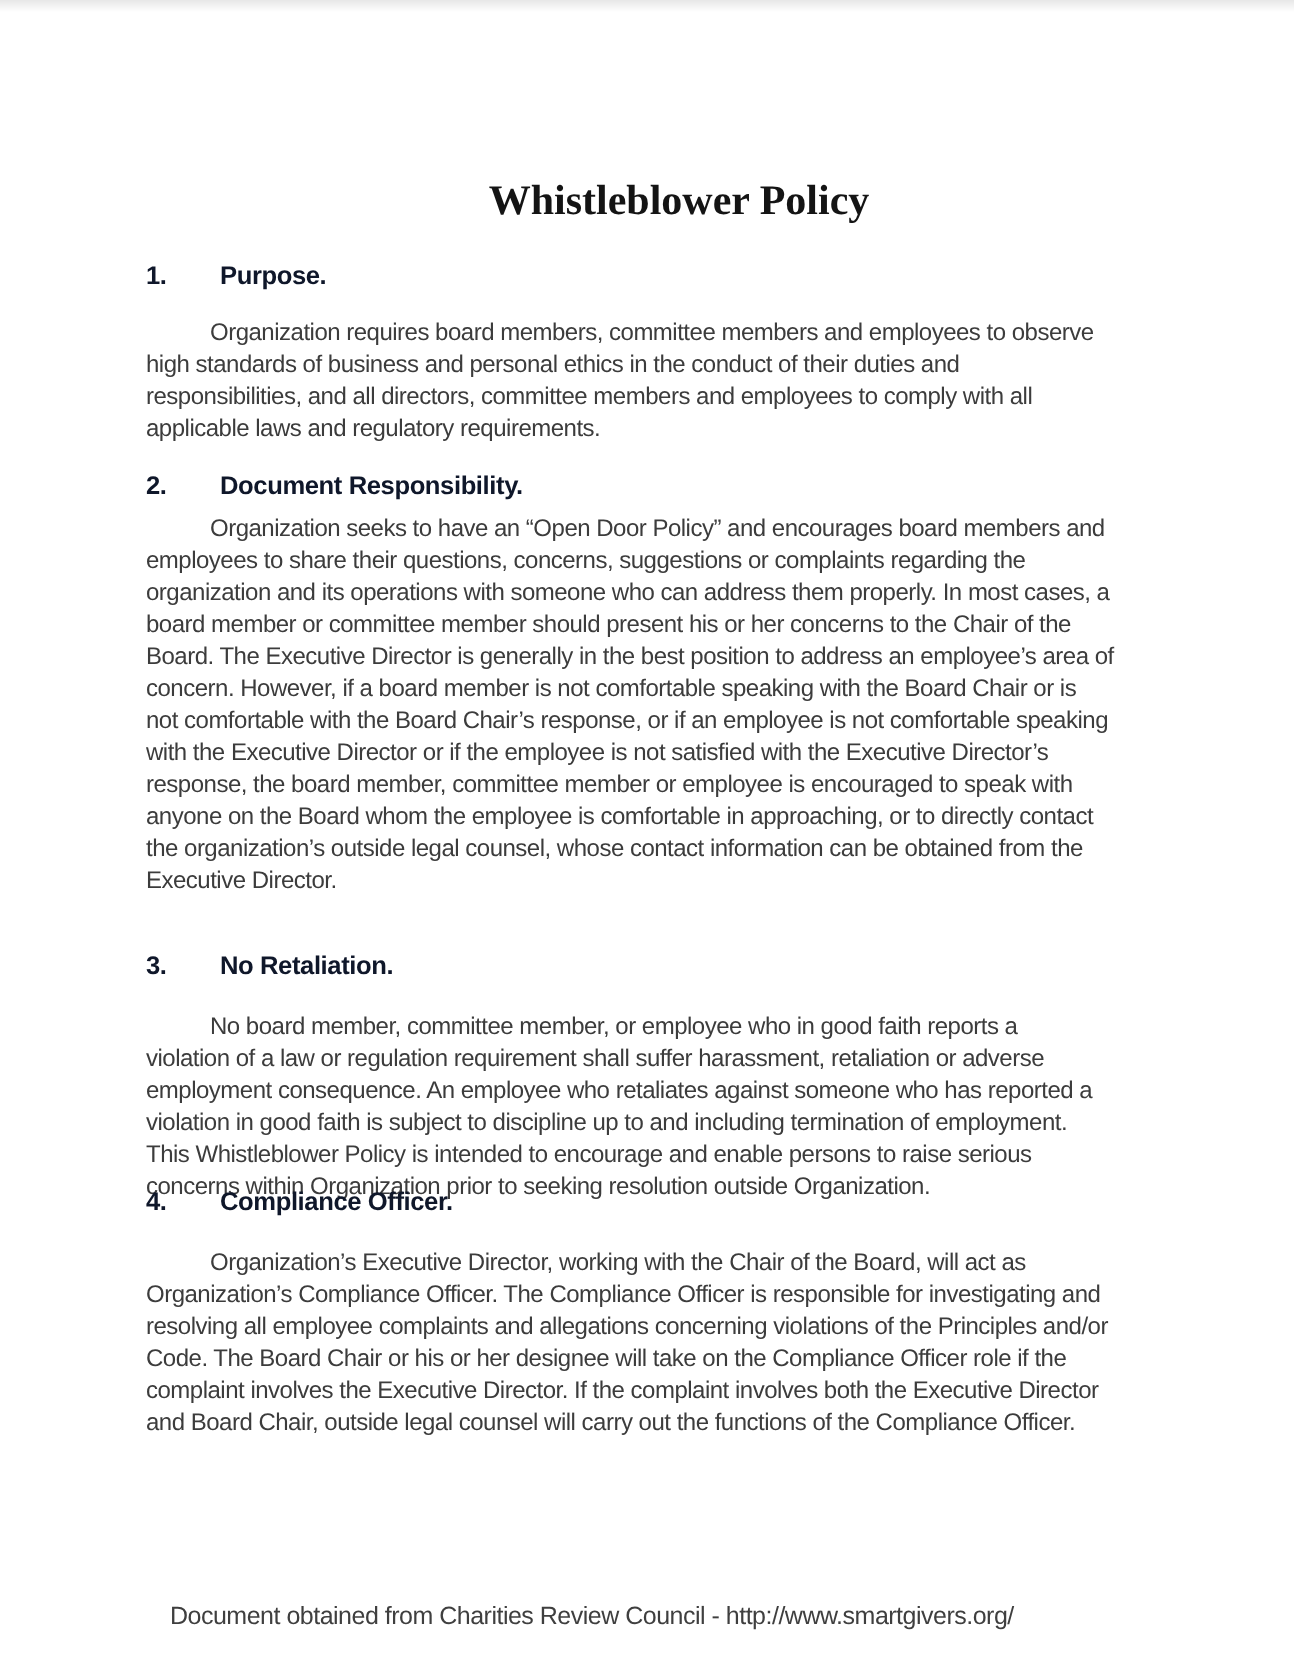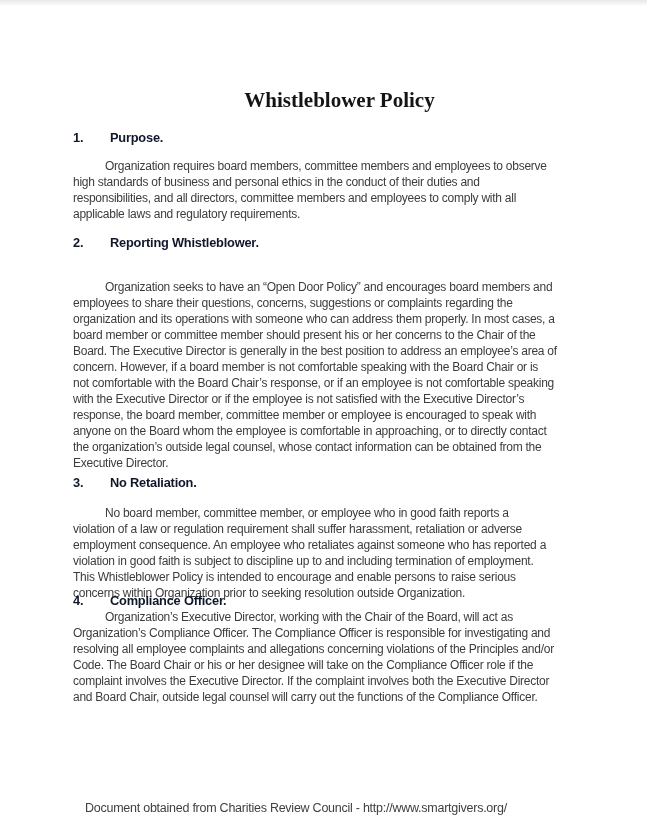--- a/index.html
+++ b/index.html
@@ -72,23 +72,23 @@
       <span class="sec-num">1.</span><span class="sec-title">Purpose.</span>
     </h2>
     <p class="sec-body" style="margin-top:11.5px">Organization requires board members, committee members and employees to observe
 high standards of business and personal ethics in the conduct of their duties and
 responsibilities, and all directors, committee members and employees to comply with all
 applicable laws and regulatory requirements.</p>
   </section>
 
   <section class="policy-section" style="top:234.5px">
     <h2 class="sec-heading">
-      <span class="sec-num">2.</span><span class="sec-title">Reporting Whistleblower.</span>
+      <span class="sec-num">2.</span><span class="sec-title">Document Responsibility.</span>
     </h2>
-    <p class="sec-body" style="margin-top:28px">Organization seeks to have an “Open Door Policy” and encourages board members and
+    <p class="sec-body" style="margin-top:5px">Organization seeks to have an “Open Door Policy” and encourages board members and
 employees to share their questions, concerns, suggestions or complaints regarding the
 organization and its operations with someone who can address them properly. In most cases, a
 board member or committee member should present his or her concerns to the Chair of the
 Board. The Executive Director is generally in the best position to address an employee’s area of
 concern. However, if a board member is not comfortable speaking with the Board Chair or is
 not comfortable with the Board Chair’s response, or if an employee is not comfortable speaking
 with the Executive Director or if the employee is not satisfied with the Executive Director’s
 response, the board member, committee member or employee is encouraged to speak with
 anyone on the Board whom the employee is comfortable in approaching, or to directly contact
 the organization’s outside legal counsel, whose contact information can be obtained from the
@@ -104,21 +104,21 @@
 employment consequence. An employee who retaliates against someone who has reported a
 violation in good faith is subject to discipline up to and including termination of employment.
 This Whistleblower Policy is intended to encourage and enable persons to raise serious
 concerns within Organization prior to seeking resolution outside Organization.</p>
   </section>
 
   <section class="policy-section" style="top:593px">
     <h2 class="sec-heading">
       <span class="sec-num">4.</span><span class="sec-title">Compliance Officer.</span>
     </h2>
-    <p class="sec-body" style="">Organization’s Executive Director, working with the Chair of the Board, will act as
+    <p class="sec-body" style="margin-top:14px">Organization’s Executive Director, working with the Chair of the Board, will act as
 Organization’s Compliance Officer. The Compliance Officer is responsible for investigating and
 resolving all employee complaints and allegations concerning violations of the Principles and/or
 Code. The Board Chair or his or her designee will take on the Compliance Officer role if the
 complaint involves the Executive Director. If the complaint involves both the Executive Director
 and Board Chair, outside legal counsel will carry out the functions of the Compliance Officer.</p>
   </section>
 
   <p class="page-footer">Document obtained from Charities Review Council - http://www.smartgivers.org/</p>
 
 </div>

